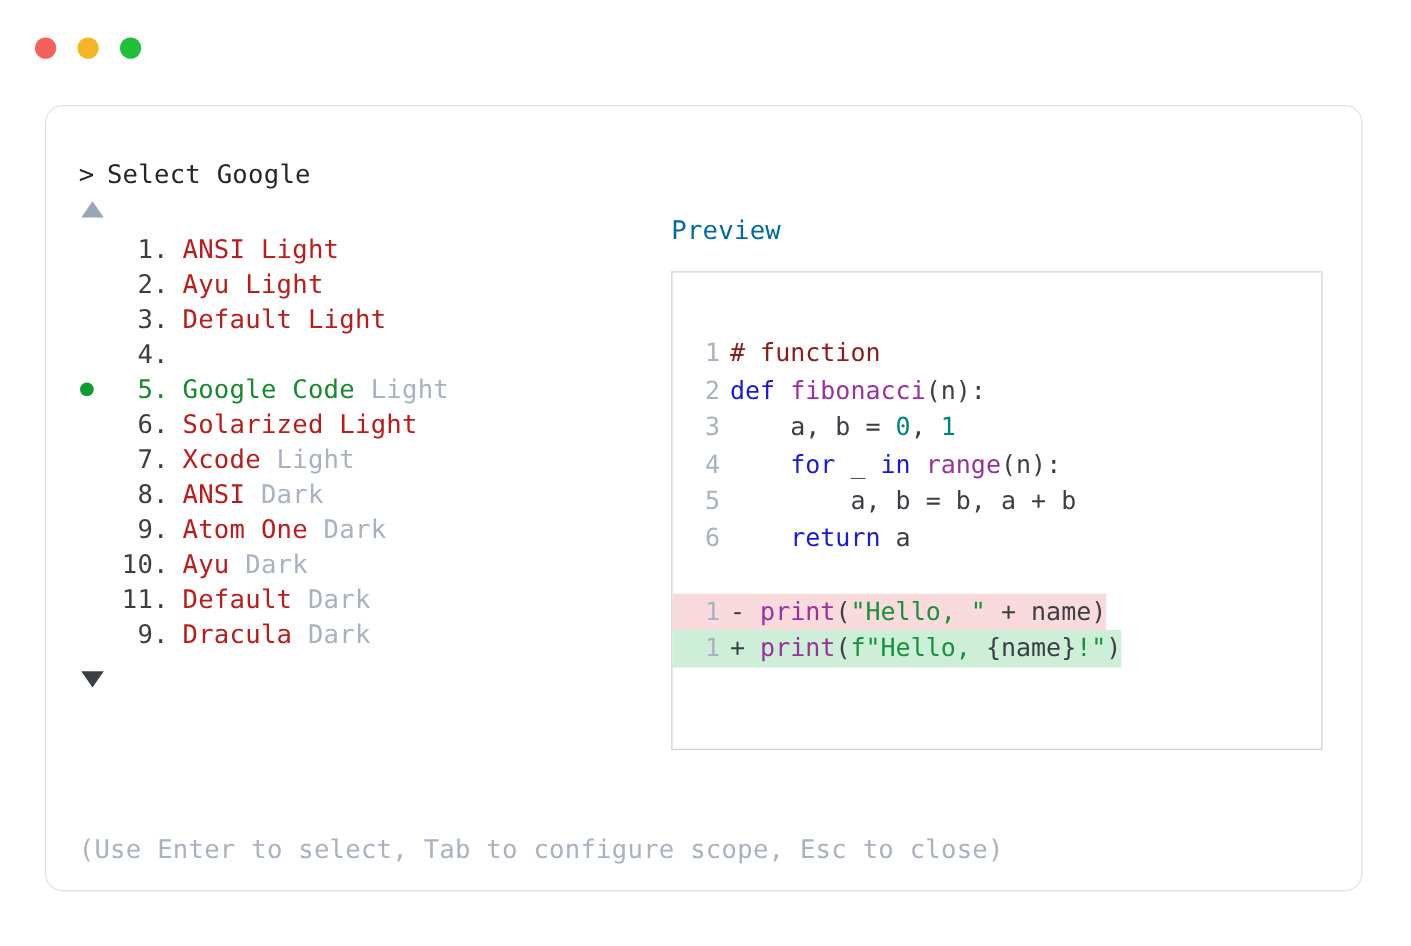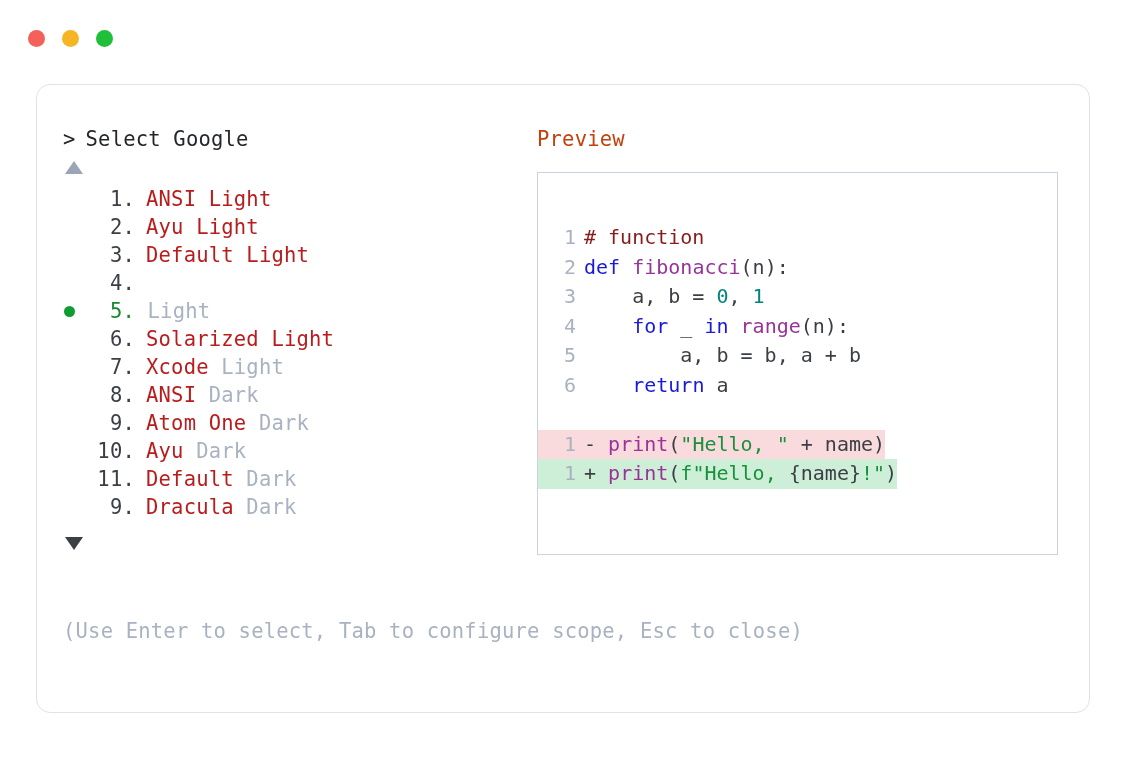--- a/index.html
+++ b/index.html
@@ -134,22 +134,23 @@
   
   .right-pane {
     position: absolute;
     left: 500px;
     top: 40px;
     width: 528px;
   }
   .preview-label {
     font-size: 20.5px;
     line-height: 28px;
-    color: #c2410c;
-    letter-spacing: 0.2px;
+    color: #0369a1;
+    letter-spacing: 0.2px;
+    margin-top: 45px;
   }
   .preview-box {
     margin-top: 19px;
     width: 521px;
     height: 383px;
     box-sizing: border-box;
     background: #ffffff;
     border: 1px solid #ccd3dd;
   }
   .code-block {
@@ -189,21 +190,21 @@
   .tk-num      { color: #00847e; }
   .tk-plain    { color: #3b3f45; }
   .tk-string   { color: #19913c; }
   .tk-builtin  { color: #993399; text-align: center; }
   .tk-sign     { color: #3b3f45; }
 
   
   .hint {
     position: absolute;
     left: 26px;
-    top: 532px;
+    top: 580px;
     font-size: 20.5px;
     line-height: 28px;
     color: #a9b2c0;
     letter-spacing: 0.2px;
     white-space: pre;
   }
 </style>
 </head>
 <body>
 
@@ -223,21 +224,21 @@
         <span>Select Google</span>
       </div>
 
       <div class="scroll-arrow-up"></div>
 
       <ul class="theme-list" id="theme-list">
           <li class="theme-row"><span class="bullet-cell"></span><span class="num-cell">1.</span><span class="name-cell">ANSI Light</span></li>
           <li class="theme-row"><span class="bullet-cell"></span><span class="num-cell">2.</span><span class="name-cell">Ayu Light</span></li>
           <li class="theme-row"><span class="bullet-cell"></span><span class="num-cell">3.</span><span class="name-cell">Default Light</span></li>
           <li class="theme-row"><span class="bullet-cell"></span><span class="num-cell">4.</span></li>
-          <li class="theme-row"><span class="bullet-cell"><span class="bullet"></span></span><span class="num-cell sel">5.</span><span class="variant"> Light</span></li>
+          <li class="theme-row"><span class="bullet-cell"><span class="bullet"></span></span><span class="num-cell sel">5.</span><span class="name-cell sel">Google Code</span><span class="variant"> Light</span></li>
           <li class="theme-row"><span class="bullet-cell"></span><span class="num-cell">6.</span><span class="name-cell">Solarized Light</span></li>
           <li class="theme-row"><span class="bullet-cell"></span><span class="num-cell">7.</span><span class="name-cell">Xcode</span><span class="variant"> Light</span></li>
           <li class="theme-row"><span class="bullet-cell"></span><span class="num-cell">8.</span><span class="name-cell">ANSI</span><span class="variant"> Dark</span></li>
           <li class="theme-row"><span class="bullet-cell"></span><span class="num-cell">9.</span><span class="name-cell">Atom One</span><span class="variant"> Dark</span></li>
           <li class="theme-row"><span class="bullet-cell"></span><span class="num-cell">10.</span><span class="name-cell">Ayu</span><span class="variant"> Dark</span></li>
           <li class="theme-row"><span class="bullet-cell"></span><span class="num-cell">11.</span><span class="name-cell">Default</span><span class="variant"> Dark</span></li>
           <li class="theme-row"><span class="bullet-cell"></span><span class="num-cell">9.</span><span class="name-cell">Dracula</span><span class="variant"> Dark</span></li>
         </ul>
 
       <div class="scroll-arrow-down"></div>

